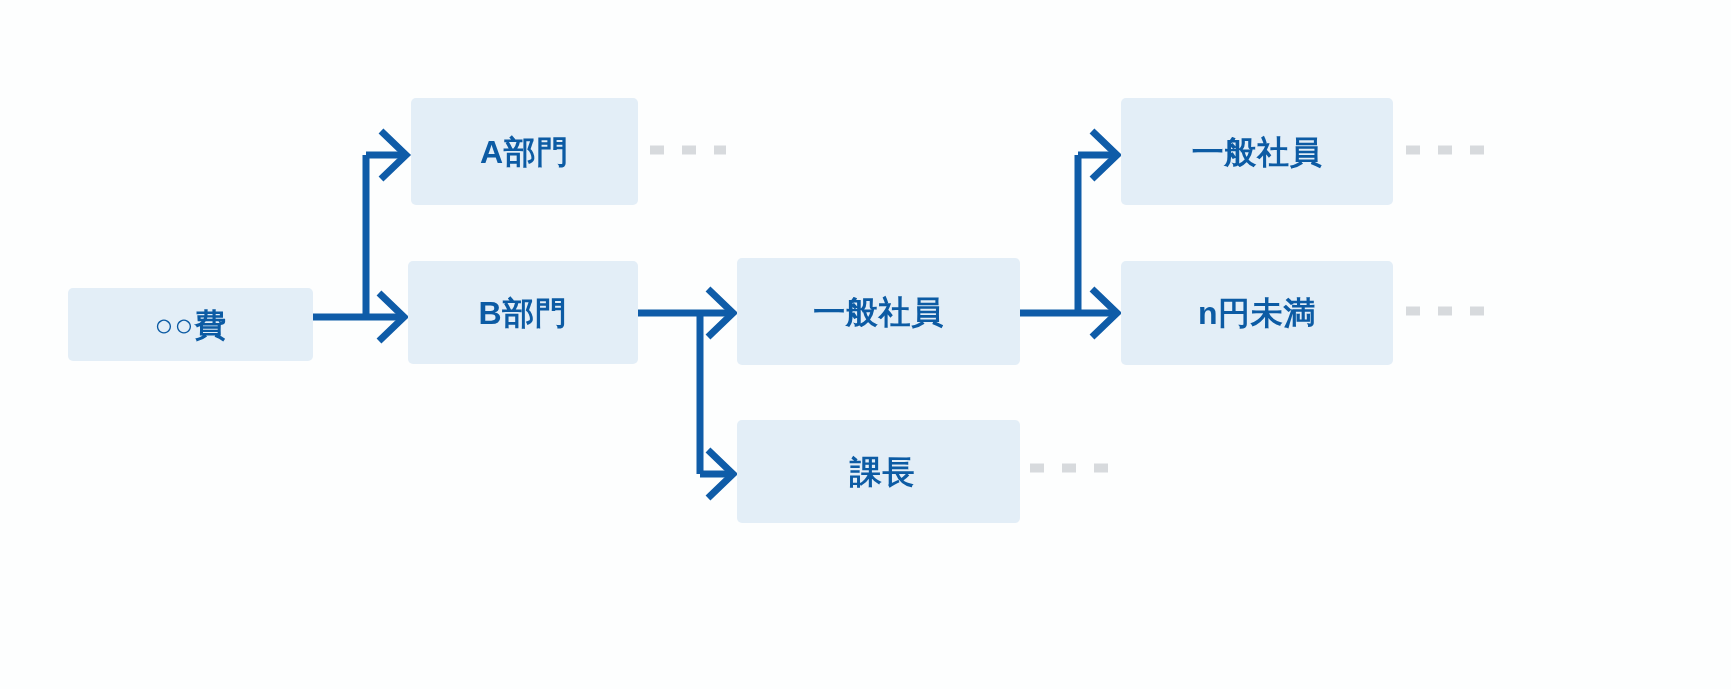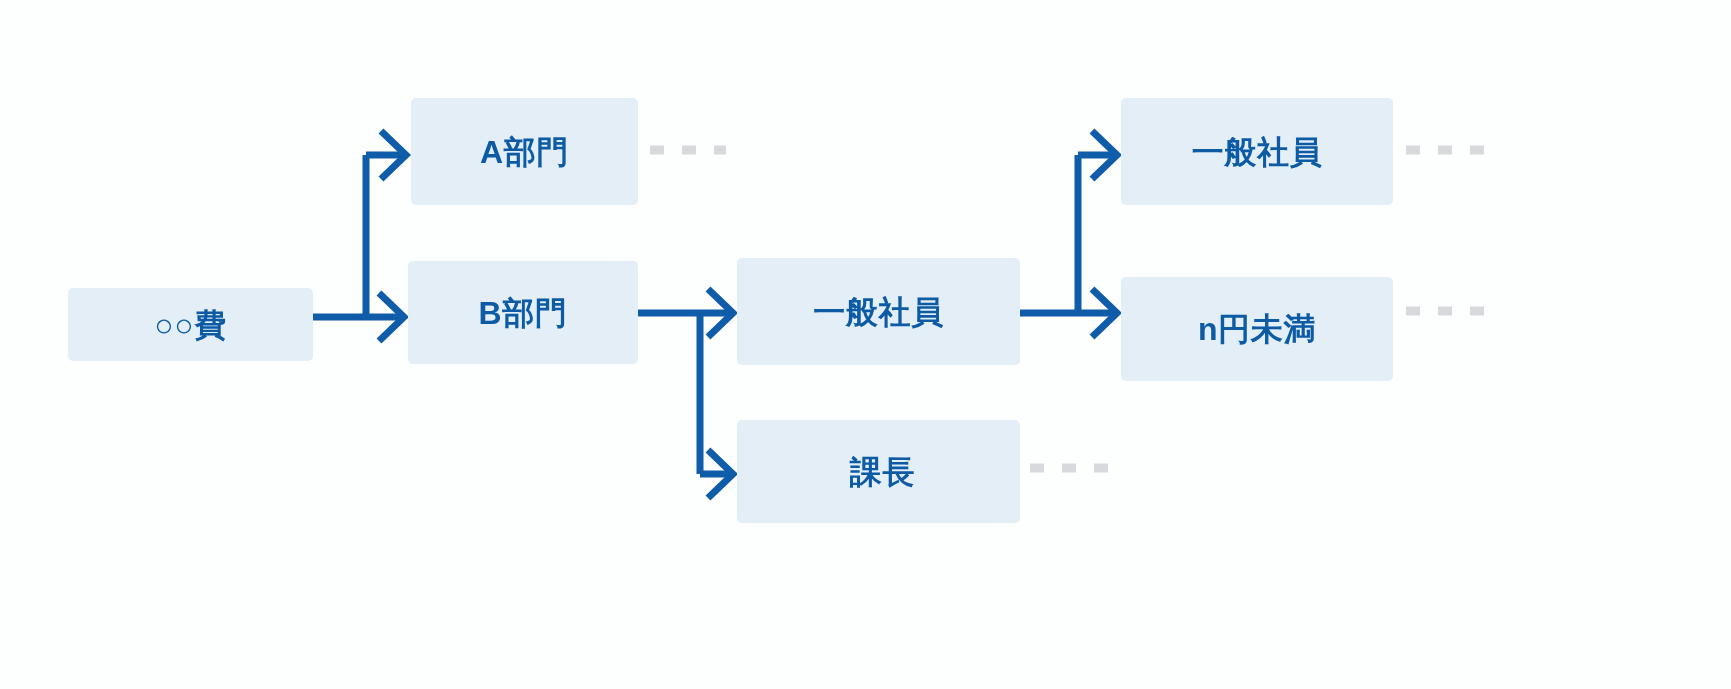--- a/index.html
+++ b/index.html
@@ -124,17 +124,17 @@
   </div>
 
   <div class="node" style="left:737px; top:420px; width:283px; height:103px; font-size:32px;padding-left:8px;">
     <span class="node-label">課長</span>
   </div>
 
   <div class="node" style="left:1121px; top:98px; width:272px; height:107px; font-size:32px;">
     <span class="node-label">一般社員</span>
   </div>
 
-  <div class="node" style="left:1121px; top:261px; width:272px; height:104px; font-size:32px;margin-top:16px;">
+  <div class="node" style="left:1121px; top:261px; width:272px; height:104px; font-size:32px;">
     <span class="node-label">n円未満</span>
   </div>
 
 </div>
 
 </body></html>

